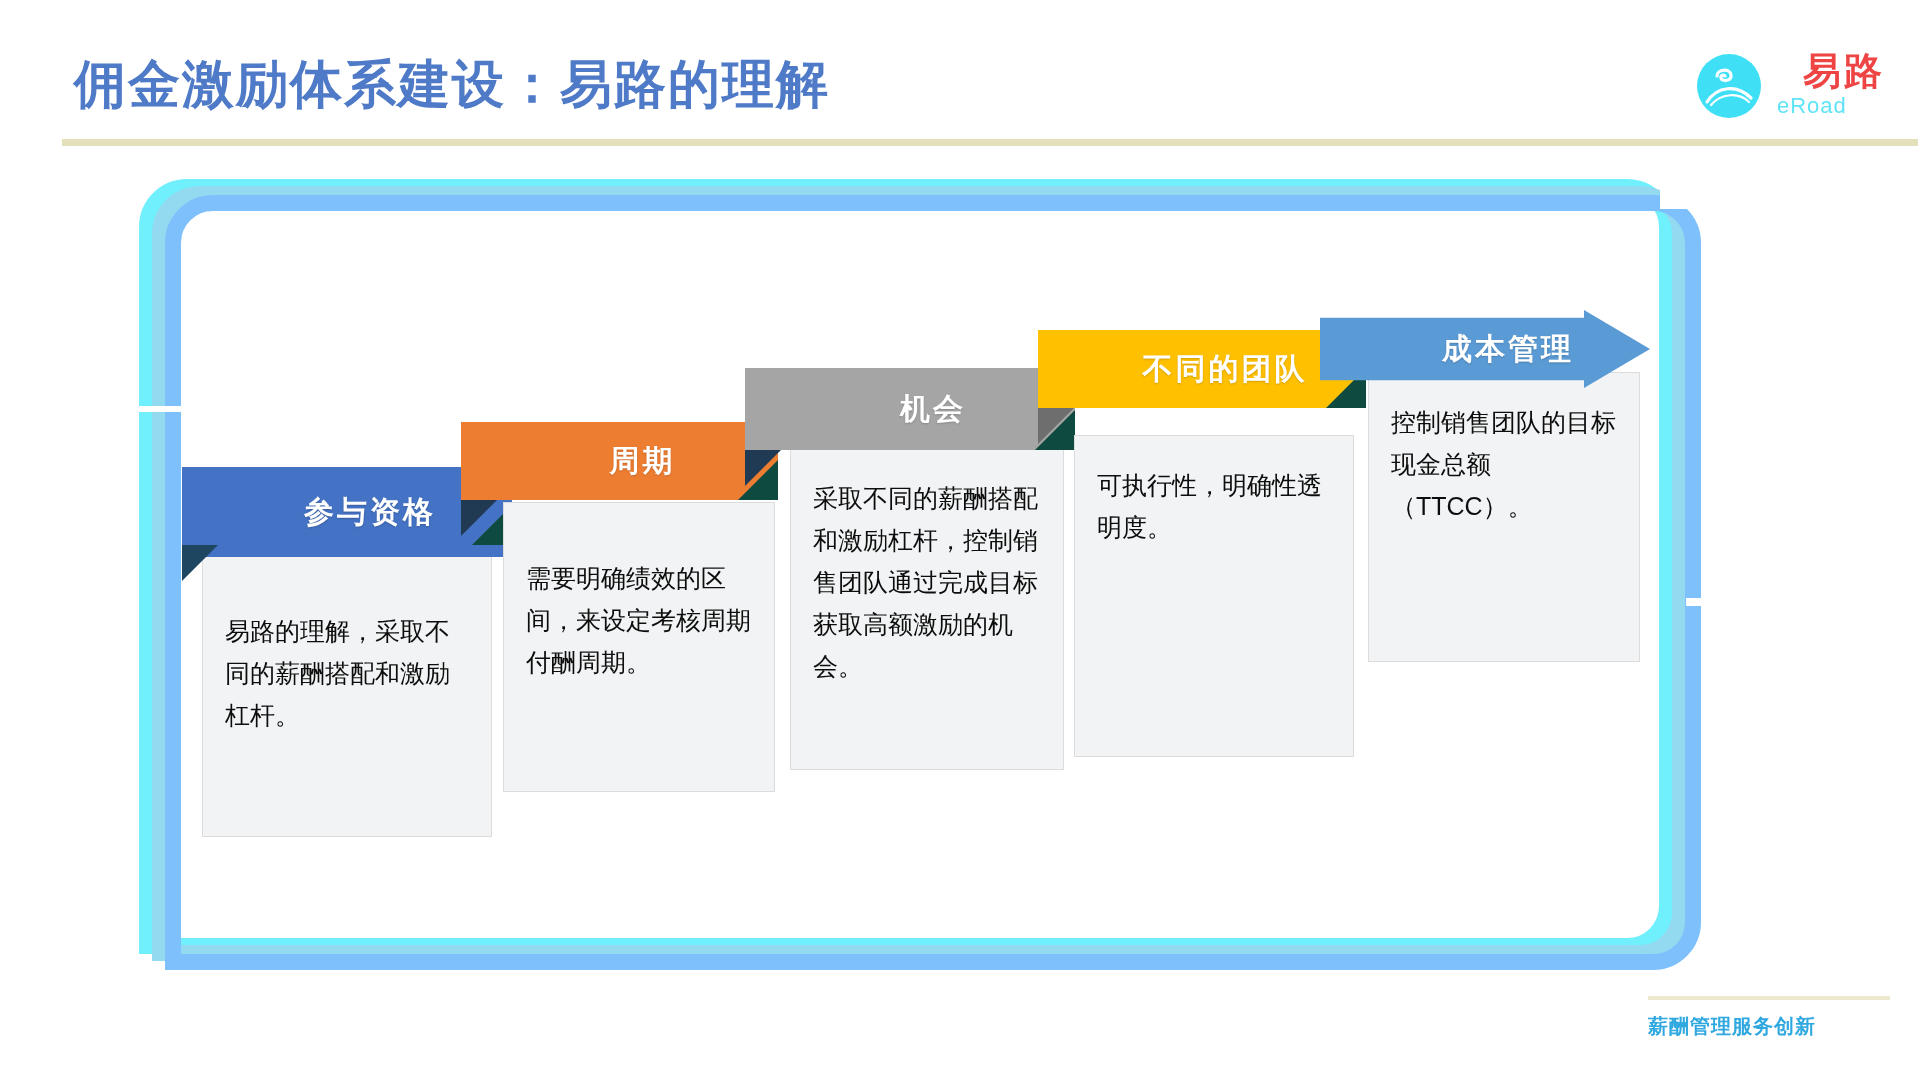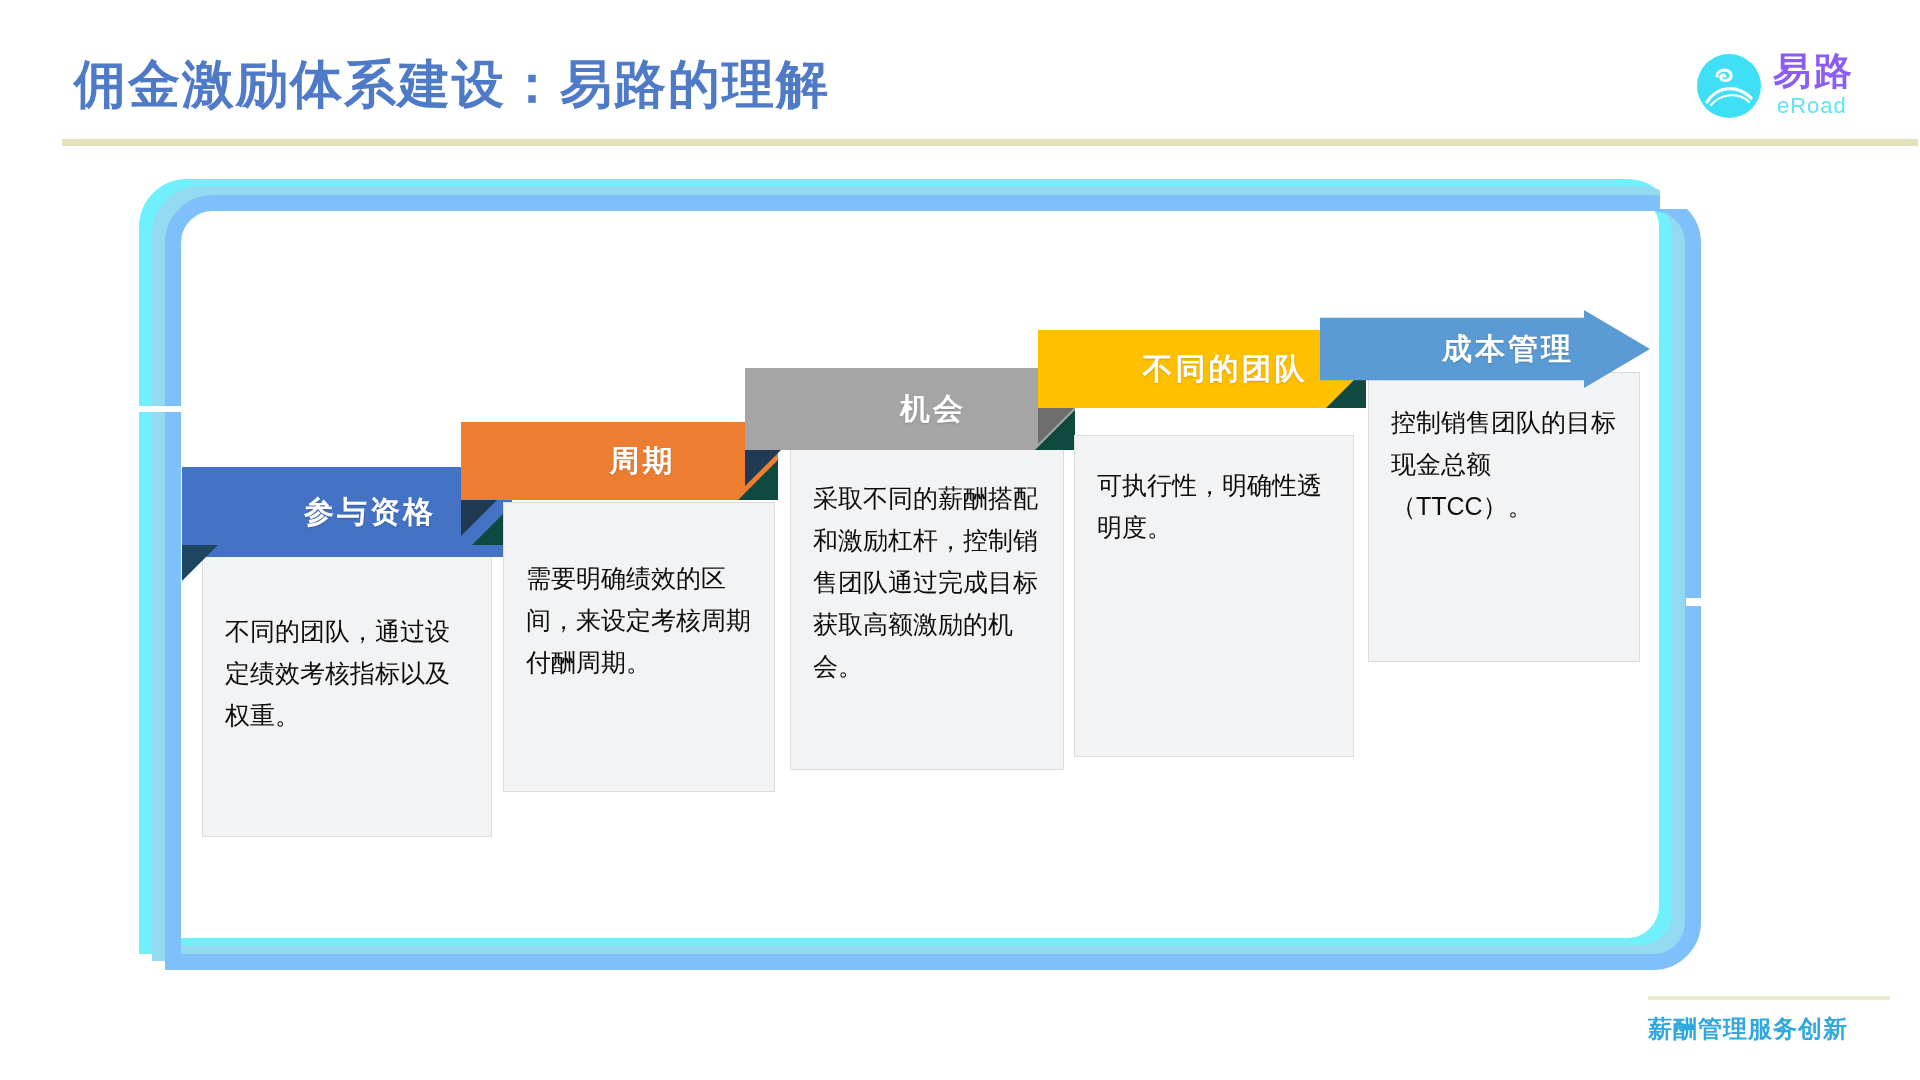--- a/index.html
+++ b/index.html
@@ -102,53 +102,53 @@
     position:absolute;z-index:1;
     width:0;height:0;
   }
   
   #footer-rule{
     position:absolute;left:1648px;top:996px;
     width:242px;height:4px;background:#EDE9CE;
   }
   #footer-text{
     position:absolute;left:1648px;top:1013px;
-    font-size:24px;font-weight:bold;color:#2FA8E0;
+    font-size:20px;font-weight:bold;color:#2FA8E0;
     letter-spacing:1px;white-space:nowrap;
   }
 </style>
 </head>
 <body>
 
 <div id="slide-title" style="color: rgb(78, 122, 199);">佣金激励体系建设：易路的理解</div>
 <div id="header-rule" style="background: rgb(228, 224, 186);"></div>
 
 <div id="logo">
   <div id="logo-mark" style="background: rgb(63, 224, 245);">
     <svg width="64" height="64" viewBox="0 0 64 64" aria-hidden="true">
       <path d="M20 22 C20 15, 33 14, 34 21 C35 27, 25 28, 24 24 C23.4 21.2, 27 20.4, 28 22" fill="none" stroke="#ffffff" stroke-width="3.2" stroke-linecap="round"></path>
       <path d="M10 48 C20 32, 40 30, 54 44" fill="none" stroke="#ffffff" stroke-width="3.2" stroke-linecap="round"></path>
       <path d="M14 51 C24 39, 42 38, 52 48" fill="none" stroke="#ffffff" stroke-width="2.2" stroke-linecap="round"></path>
     </svg>
   </div>
-  <div id="logo-cn" style="color: #8b5cf6;">易路</div>
+  <div id="logo-cn" style="color: #ef4444; margin-left: 30px;">易路</div>
   <div id="logo-en">eRoad</div>
 </div>
 
 <div class="frame-layer" id="frame-cyan" style="border-color: rgb(111, 240, 252);"></div>
 <div class="frame-layer" id="frame-mid" style="border-color: rgb(147, 217, 240);"></div>
 <div class="frame-layer" id="frame-blue" style="border-color: rgb(126, 192, 251);"></div>
 <div class="notch" id="notch-topright"></div>
 <div class="notch" id="notch-left-upper"></div>
 <div class="notch" id="notch-right"></div>
 
 <div id="steps">
     <div class="step" style="z-index: 10;">
       <div class="card" style="left: 202px; top: 547px; width: 290px; height: 290px;">
-        <div class="card-text" style="top: 62px;">不同的团队，通过设定绩效考核指标以及权重。</div>
+        <div class="card-text" style="top: 62px;">易路的理解，采取不同的薪酬搭配和激励杠杆。</div>
       </div>
       <div class="fold-left" style="left: 182px; top: 545px; border-top: 36px solid rgb(31, 70, 96); border-right: 36px solid transparent;"></div>
       <div class="banner" style="left: 182px; top: 467px; width: 330px; height: 90px;">
         <div class="banner-body" style="background: rgb(68, 114, 196); clip-path: polygon(0px 0px, 100% 0px, calc(100% + 0px) calc(100% + 0px), 0px 100%);"></div>
         <div class="banner-label">参与资格</div>
       </div>
       <div class="fold-right" style="left: 472px; top: 505px; border-bottom: 40px solid rgb(14, 74, 63); border-left: 40px solid transparent;"></div>
     </div>
     <div class="step" style="z-index: 11;">
       <div class="card" style="left: 503px; top: 502px; width: 272px; height: 290px;">

